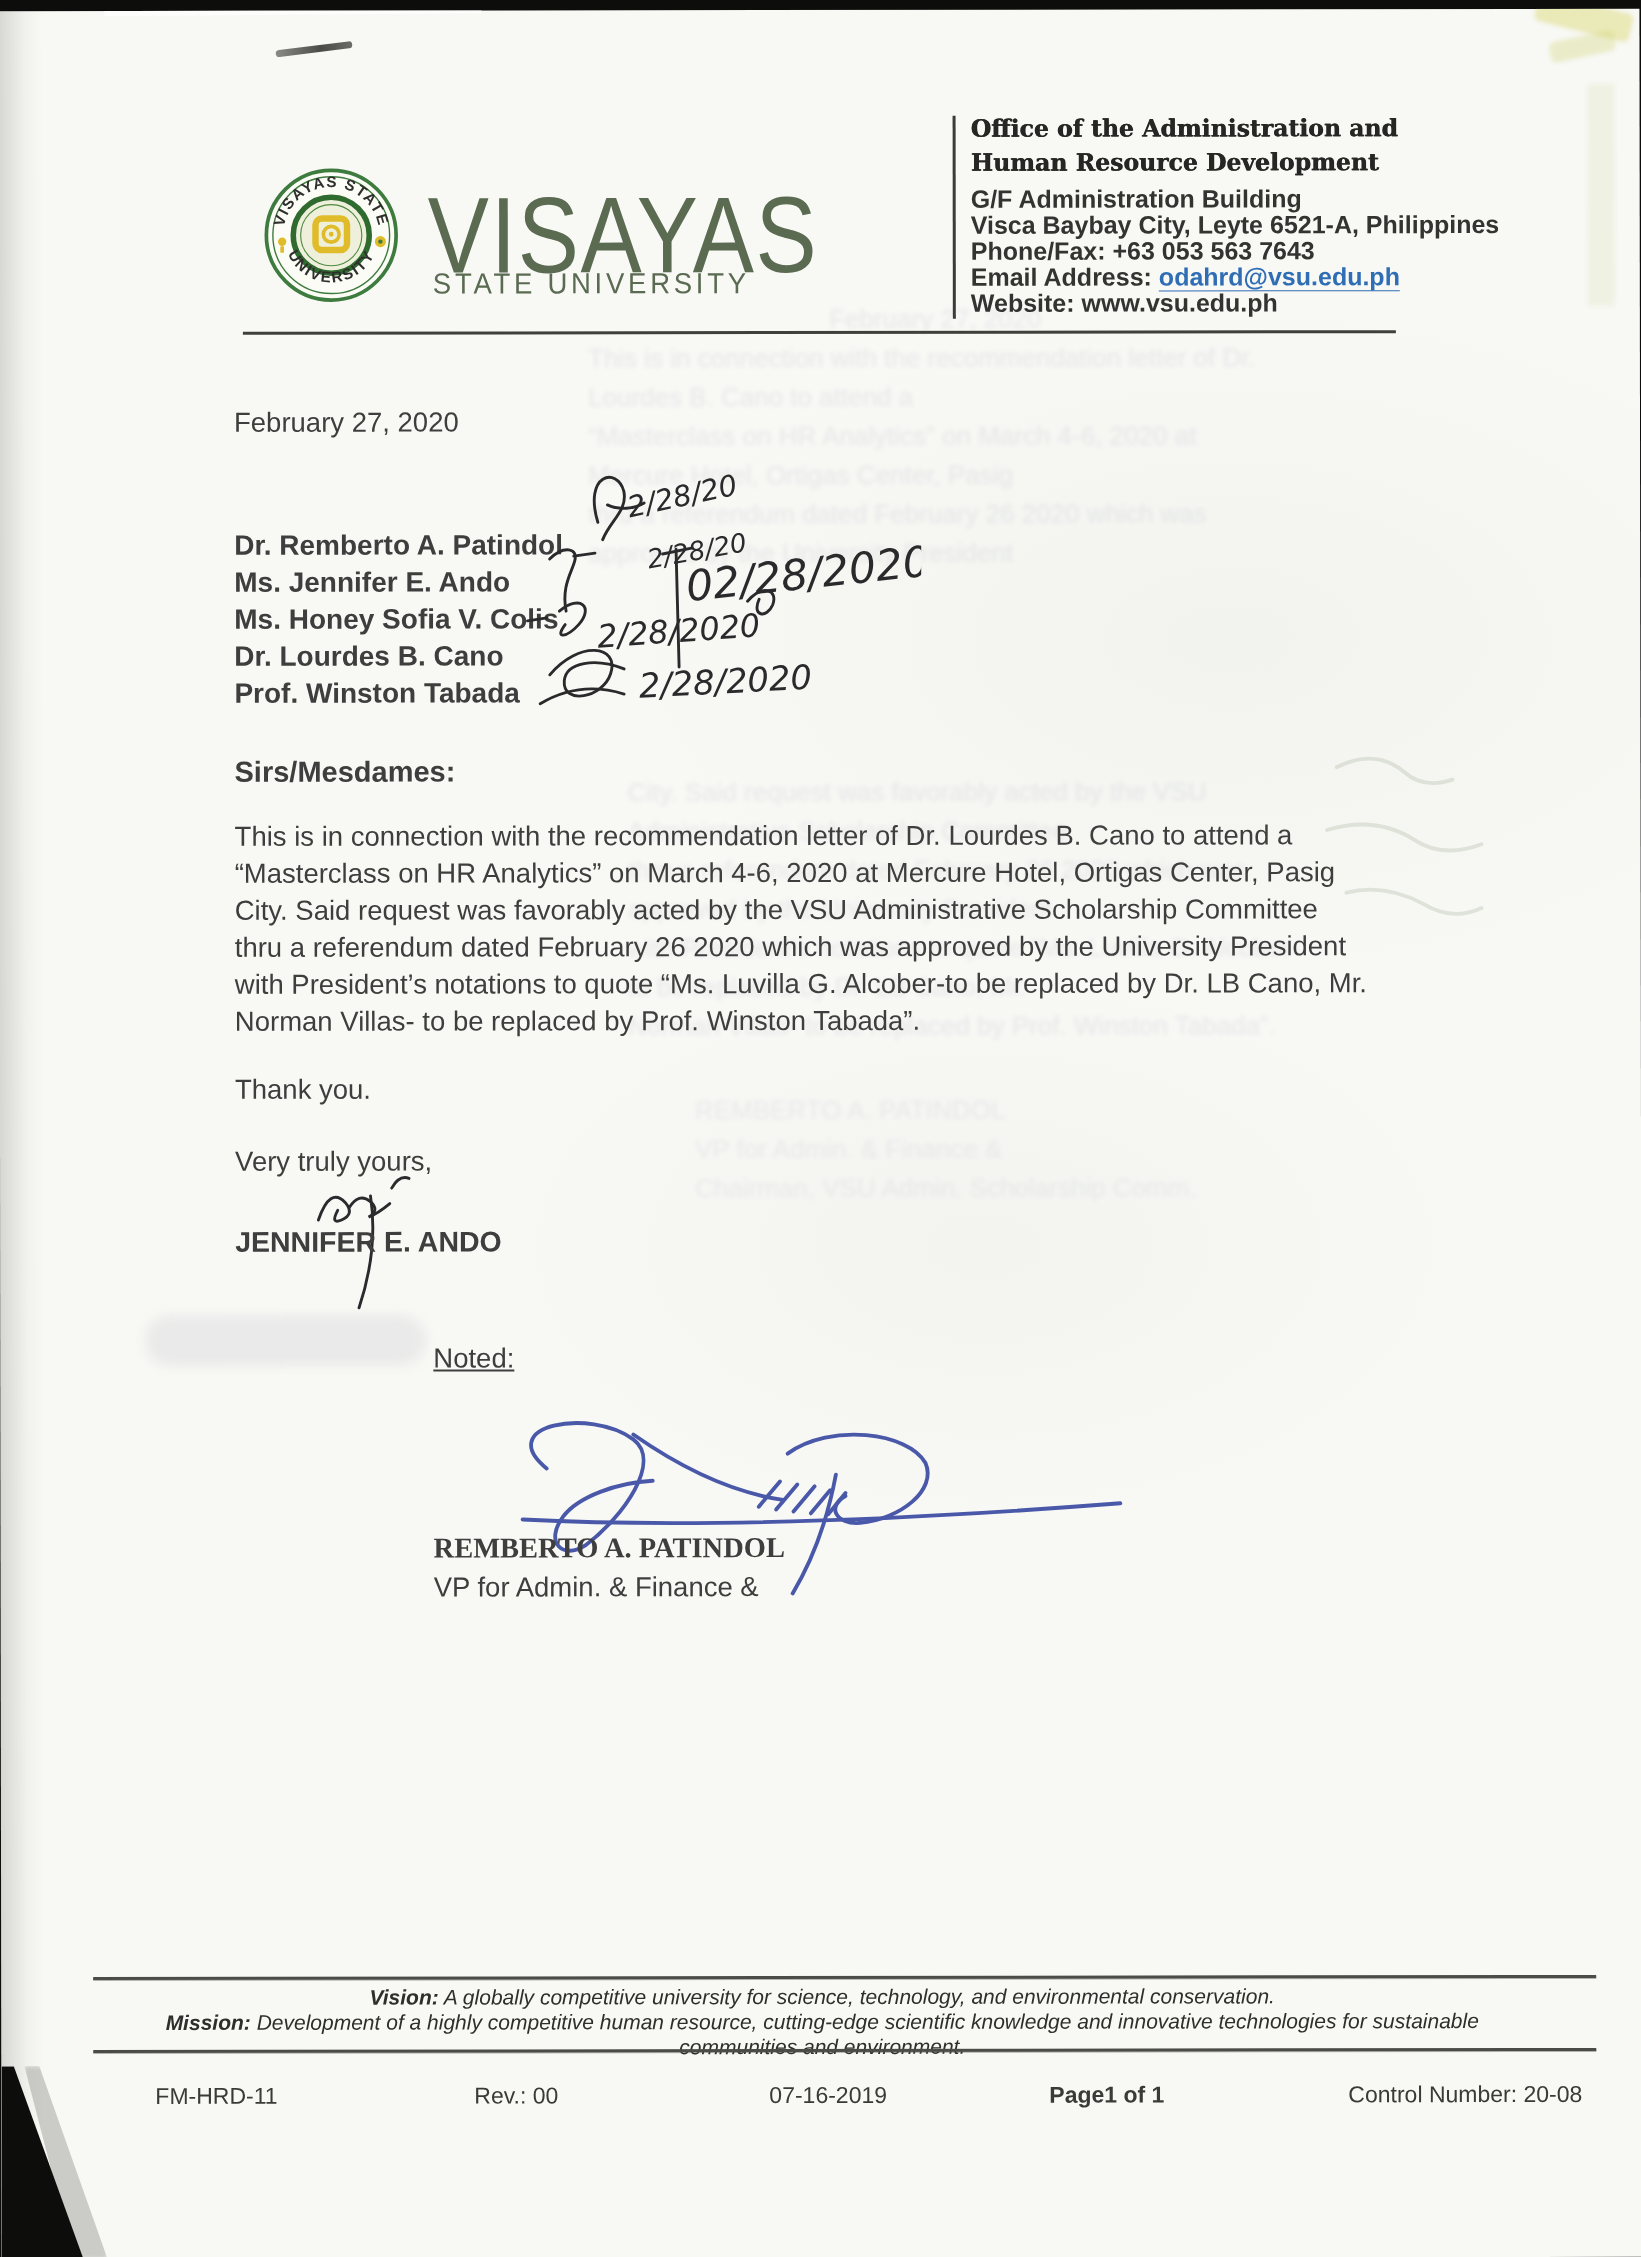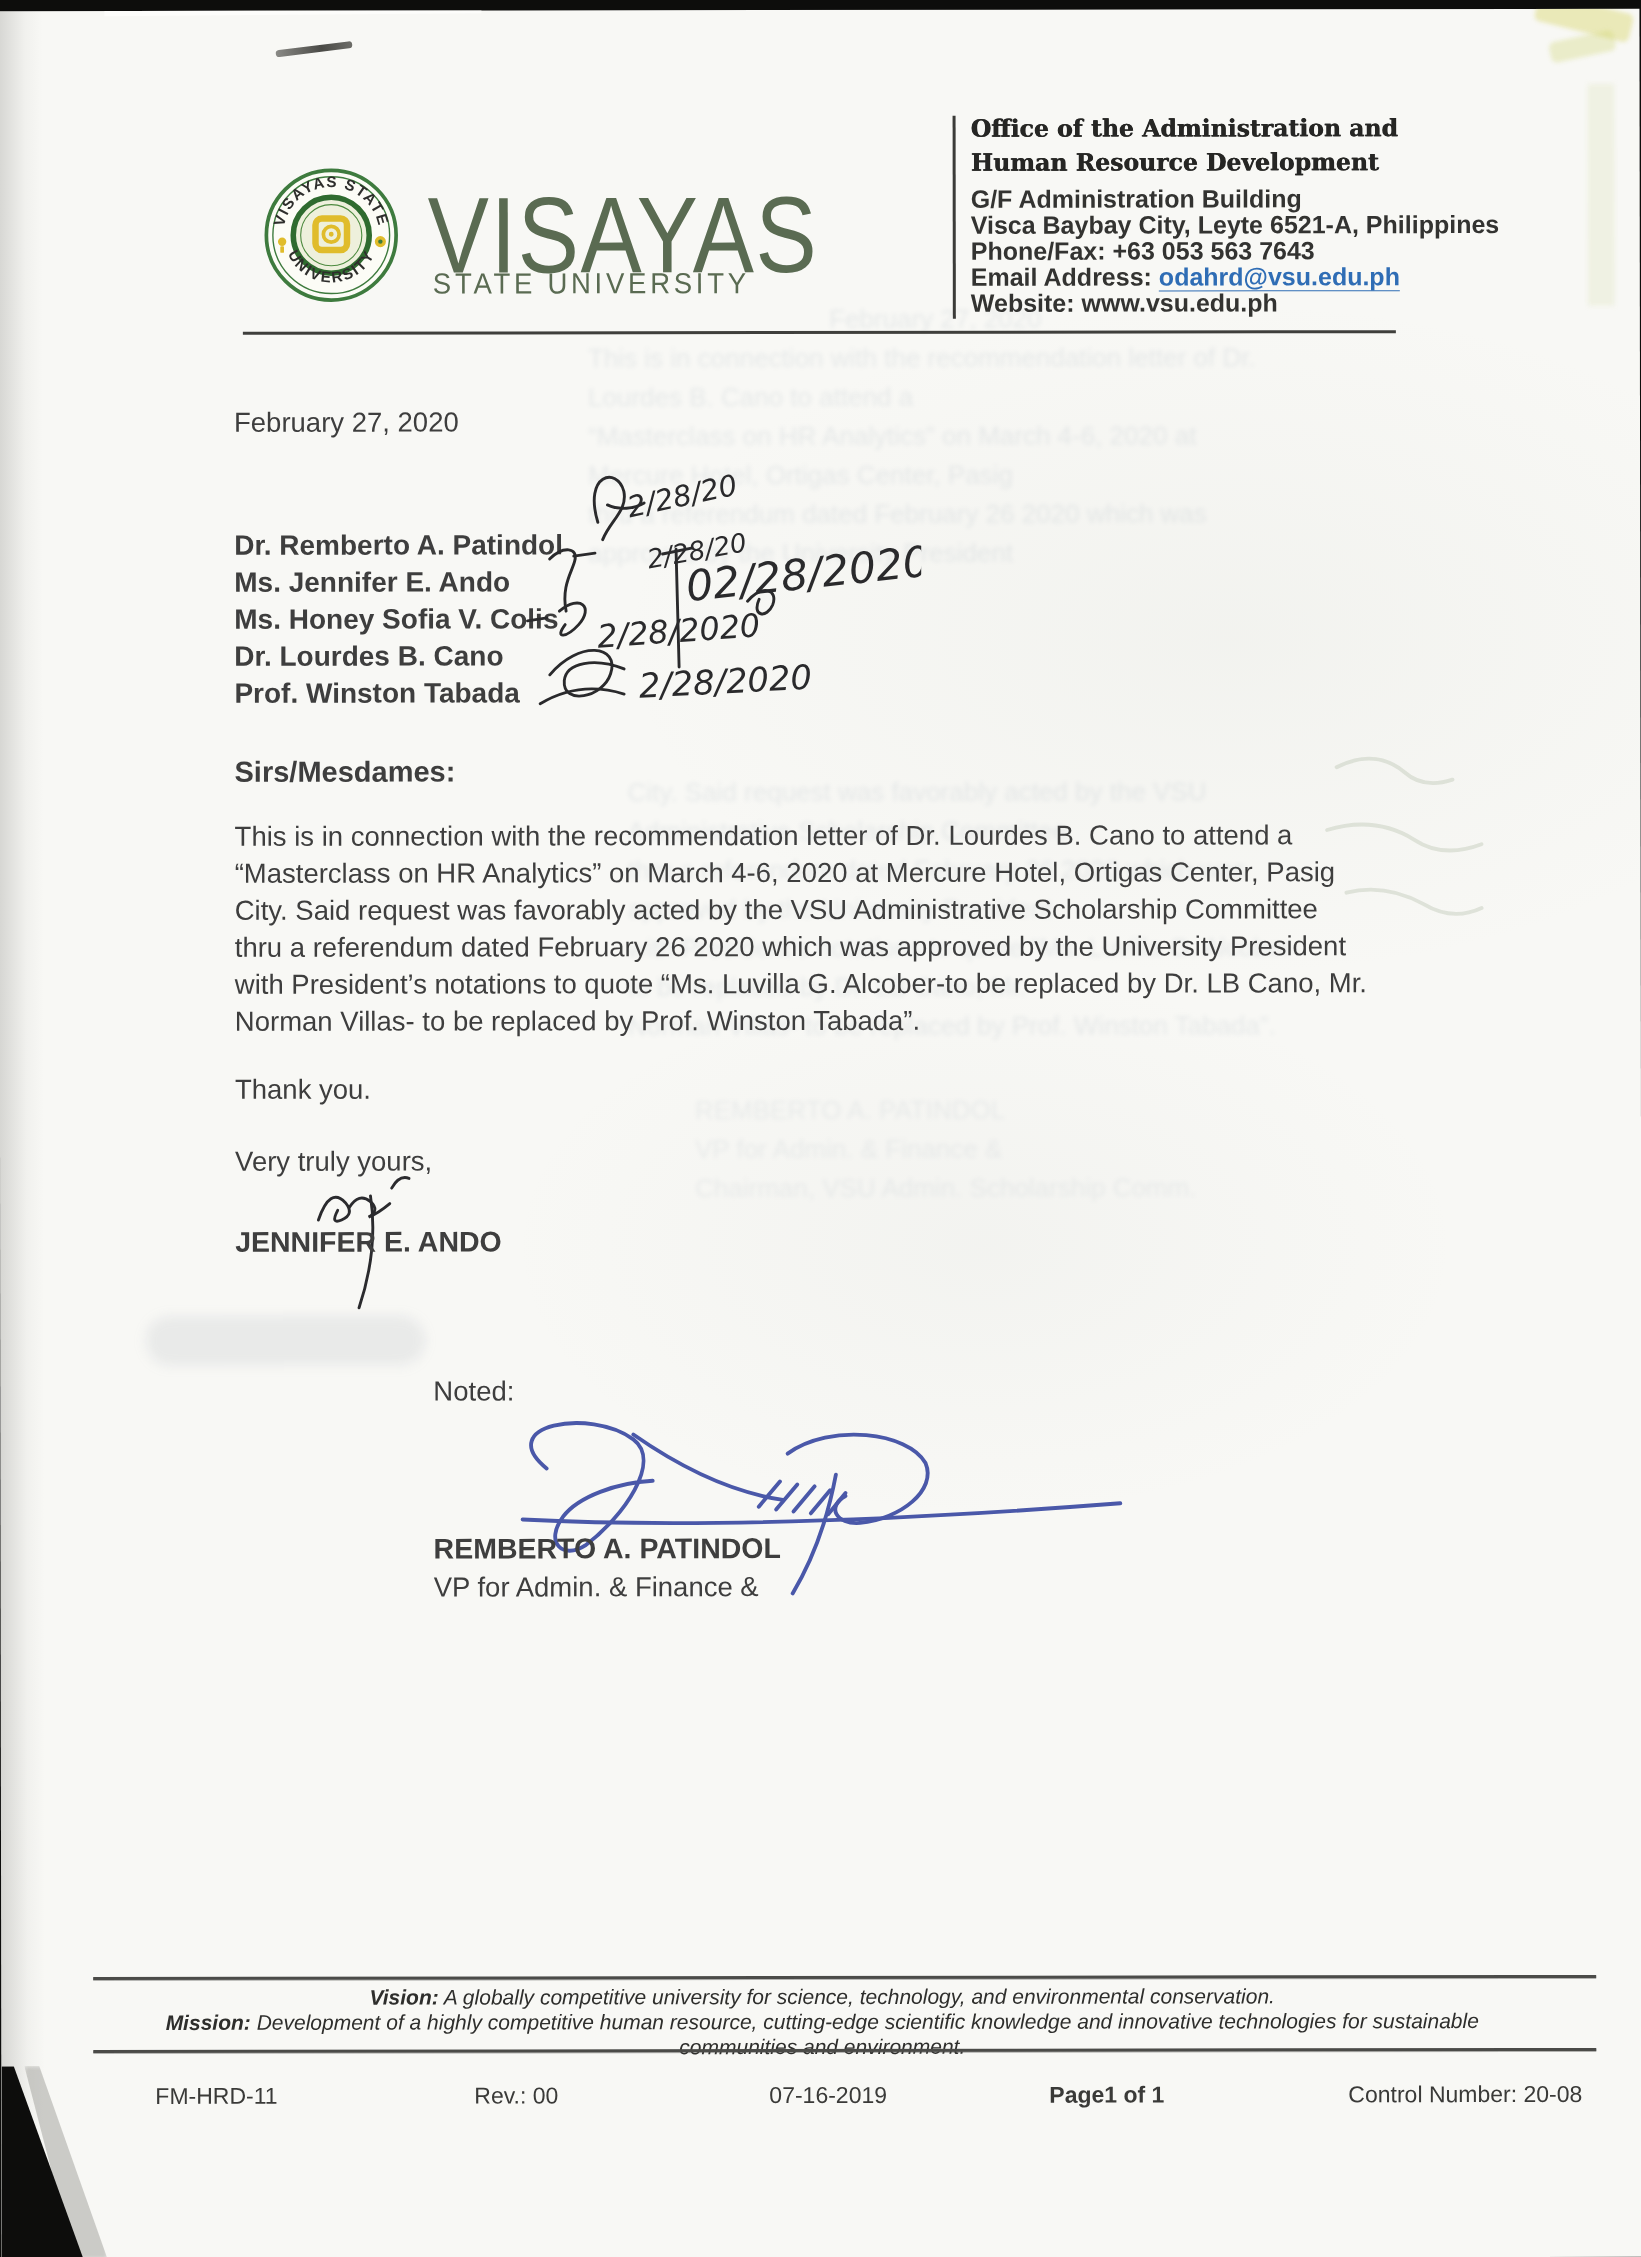--- a/index.html
+++ b/index.html
@@ -183,38 +183,38 @@
       <g fill="none" stroke="#2b2b2e" stroke-width="3" stroke-linecap="round">
         <path d="M 20,75 q 12,-35 28,-18 q 10,12 -4,18 q -12,5 -4,-10"></path>
         <path d="M 52,62 q 10,-16 22,-6 q 10,9 -2,16 q 10,-4 22,-14"></path>
         <path d="M 96,42 q 8,-14 18,-10"></path>
         <path d="M 74,50 C 80,90 74,130 62,166"></path>
       </g>
     </svg>
 
     <div class="abs txt name-bold" style="left:235px;top:1215px;">JENNIFER E. ANDO</div>
 
-    <div class="abs txt body-text" style="left:433px;top:1362px;">Noted:</div>
+    <div class="abs txt body-text" style="left:433px;top:1329px;text-decoration:underline;">Noted:</div>
 
     <svg class="abs" style="left:454px;top:1405px;" width="676" height="188" viewBox="0 0 700 195">
       <g fill="none" stroke="#3b4aa2" stroke-width="4" stroke-linecap="round" opacity="0.92">
         <path d="M 95,55 C 40,10 140,-8 185,25 C 215,48 175,105 135,135 C 112,150 92,132 112,105 C 128,84 168,70 205,68"></path>
         <path d="M 185,20 C 235,55 285,80 340,88"></path>
         <path d="M 345,40 C 390,8 470,18 488,50 C 500,78 462,108 420,112 C 395,114 385,95 405,84"></path>
         <path d="M 315,95 l 22,-26"></path>
           <path d="M 333,98 l 22,-26"></path>
           <path d="M 351,100 l 22,-26"></path>
         <path d="M 369,102 l 20,-24"></path>
           <path d="M 387,103 l 18,-22"></path>
         <path d="M 70,108 C 260,118 480,108 690,92"></path>
         <path d="M 395,62 C 385,115 368,155 350,185"></path>
       </g>
     </svg>
 
-    <div class="abs txt name-bold" style="left:433px;top:1522px;">REMBERTO A. PATINDOL</div>
+    <div class="abs txt name-bold" style="left:433px;top:1522px;font-family:Liberation Serif, serif;">REMBERTO A. PATINDOL</div>
     <div class="abs txt body-text" style="left:433px;top:1558px;">VP for Admin. &amp; Finance &amp;</div>
 
     <div class="abs foot-rule"></div>
     <div class="abs vm" style="font-family: &quot;Liberation Sans&quot;, sans-serif;">
       <div>
         <span class="lbl">Vision:</span>
         <span>A globally competitive university for science, technology, and environmental conservation.</span>
       </div>
       <div class="mission-inner">
         <span class="lbl">Mission:</span>

